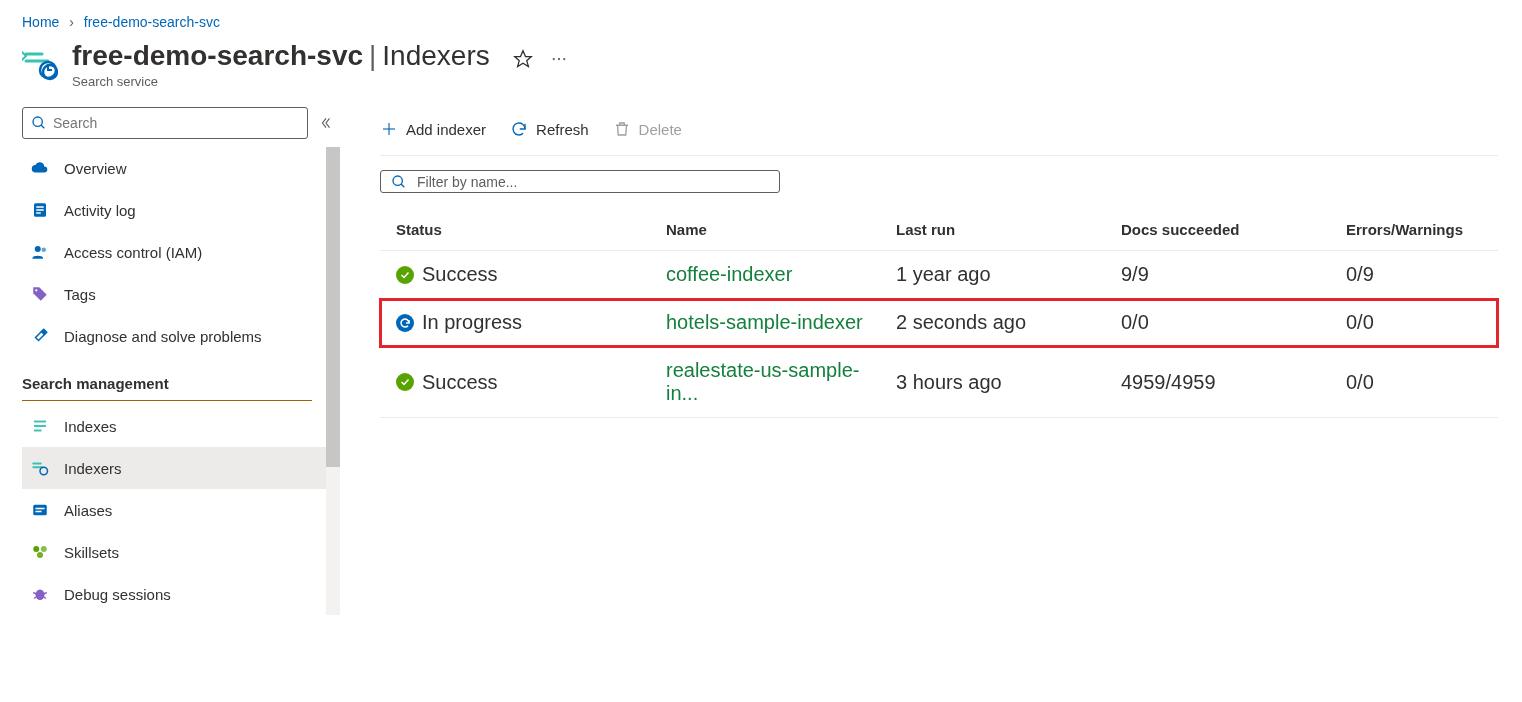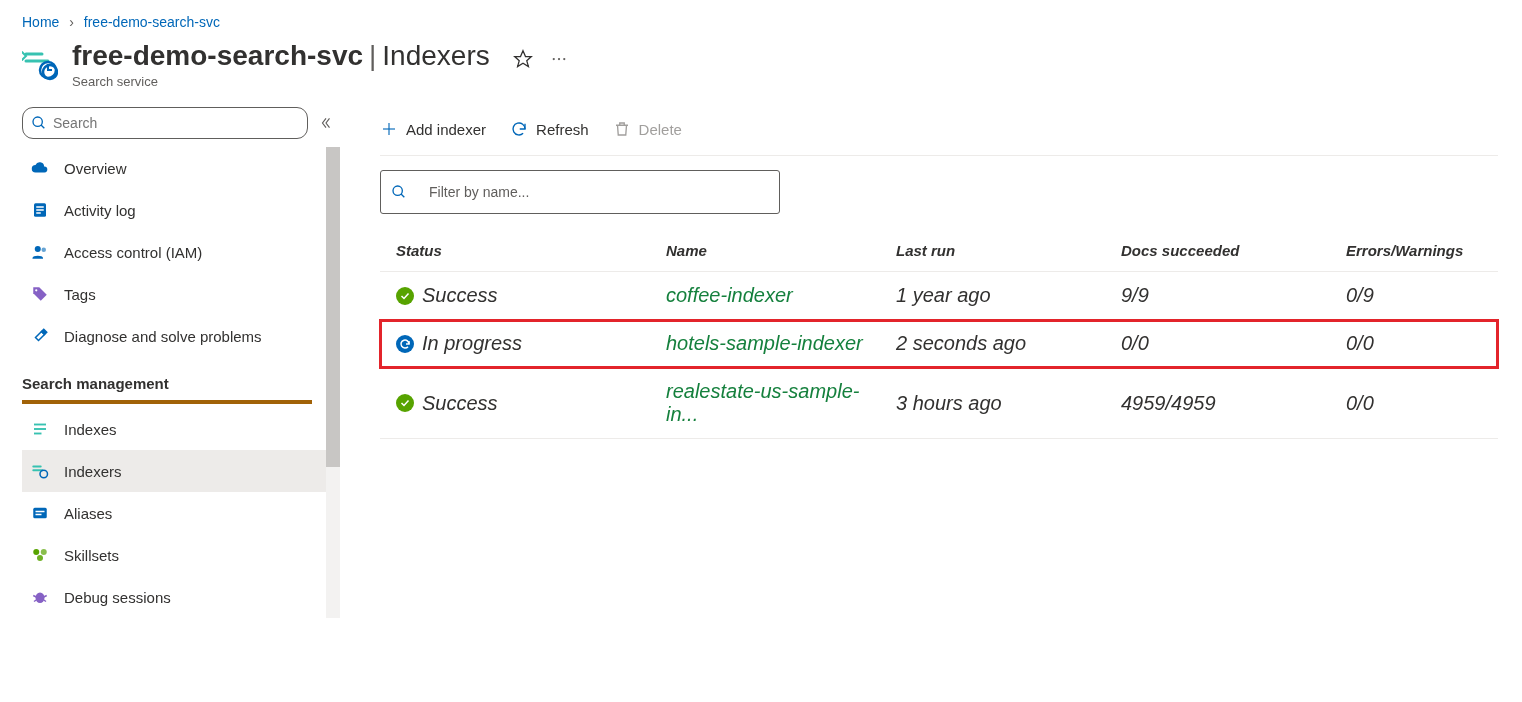--- a/index.html
+++ b/index.html
@@ -16,48 +16,48 @@
   .header-title { font-size: 28px; font-weight: 600; color: #323130; display: flex; align-items: center; }
   .header-title .light { font-weight: 400; color: #323130; }
   .header-title .divider { font-weight: 400; color: #605e5c; margin: 0 6px; }
   .header-sub { font-size: 13px; color: #605e5c; margin-top: 2px; }
   .header-actions { margin-left: 22px; display: flex; align-items: center; gap: 14px; margin-top: 8px; }
   .star-btn, .more-btn { width: 22px; height: 22px; display: flex; align-items: center; justify-content: center; color: #605e5c; cursor: pointer; }
 
   .main { display: flex; }
   .sidebar-col { width: 340px; flex-shrink: 0; padding-left: 22px; position: relative; }
   .sidebar-search-row { display: flex; align-items: center; margin-bottom: 8px; }
-  .sidebar-search { flex: 1; display: flex; align-items: center; border: 1px solid #605e5c; border-radius: 11px; height: 32px; padding: 0 8px; background: #fff; max-width: 290px; }
+  .sidebar-search { flex: 1; display: flex; align-items: center; border: 1px solid #605e5c; border-radius: 3px; height: 32px; padding: 0 8px; background: #fff; max-width: 290px; }
   .sidebar-search input { border: none; outline: none; font-size: 14px; flex: 1; margin-left: 6px; color: #323130; background: transparent; }
   .collapse-btn { width: 28px; height: 28px; display: flex; align-items: center; justify-content: center; color: #605e5c; cursor: pointer; margin-left: 4px; }
 
   .nav-scroll { position: relative; }
   .nav-list { list-style: none; }
   .nav-item { display: flex; align-items: center; height: 42px; padding: 0 8px; cursor: pointer; font-size: 15px; color: #323130; }
   .nav-item.active { background: #edebe9; }
   .nav-item .nav-icon { width: 20px; height: 20px; margin-right: 14px; flex-shrink: 0; display: flex; align-items: center; justify-content: center; }
-  .nav-section { font-size: 15px; font-weight: 600; color: #323130; padding: 18px 8px 8px 0; border-bottom: 4px solid #a16207; margin-bottom: 4px; margin-right: 28px; }
+  .nav-section { font-size: 15px; font-weight: 600; color: #323130; padding: 18px 8px 8px 0; border-bottom: 1px solid #a16207; margin-bottom: 4px; margin-right: 28px; }
 
   .scrollbar-track { position: absolute; right: 0; top: 0; width: 14px; height: 500px; background: #f3f2f1; }
   .scrollbar-thumb { width: 14px; height: 320px; background: #c8c6c4; }
 
   .content { flex: 1; padding: 0 24px 0 40px; }
   .toolbar { display: flex; align-items: center; height: 44px; gap: 24px; }
   .toolbar-btn { display: flex; align-items: center; gap: 8px; font-size: 15px; color: #323130; cursor: pointer; background: none; border: none; }
   .toolbar-btn.disabled { color: #a19f9d; cursor: default; }
   .toolbar-btn .ticon { width: 18px; height: 18px; color: #0067b8; }
   .toolbar-btn.disabled .ticon { color: #a19f9d; }
   .content-divider { border-top: 1px solid #edebe9; margin-top: 4px; }
 
   .filter-row { padding: 14px 0 16px 0; }
-  .filter-input { display: flex; align-items: center; border: 1px solid #605e5c; border-radius: 3px; height: 44px; width: 400px; padding: 0 10px; gap: 12px; }
+  .filter-input { display: flex; align-items: center; border: 1px solid #605e5c; border-radius: 3px; height: 23px; width: 400px; padding: 0 10px; }
   .filter-input input { border: none; outline: none; font-size: 14px; flex: 1; margin-left: 10px; color: #323130; }
   .filter-input input::placeholder { color: #605e5c; }
 
-  .table { width: 100%; border-collapse: collapse; font-style: italic; }
+  .table { width: 100%; border-collapse: collapse; }
   .table th { text-align: left; font-weight: 600; font-size: 15px; padding: 12px 16px; border-bottom: 1px solid #edebe9; color: #323130; }
   .table td { padding: 12px 16px; border-bottom: 1px solid #edebe9; font-size: 20px; vertical-align: middle; }
   .table tr.highlight { outline: 3px solid #e3242b; outline-offset: -2px; padding-left: 37px; }
   .status-cell { display: flex; align-items: center; gap: 8px; }
   .status-icon { width: 18px; height: 18px; border-radius: 50%; display: flex; align-items: center; justify-content: center; }
   .status-success { background: #57a300; color: #fff; }
   .status-inprogress { background: #0067b8; color: #fff; }
   .name-link { color: #15803d; }
 </style>
 </head>

